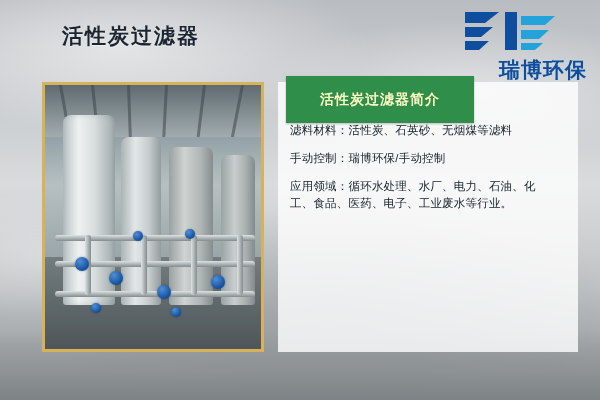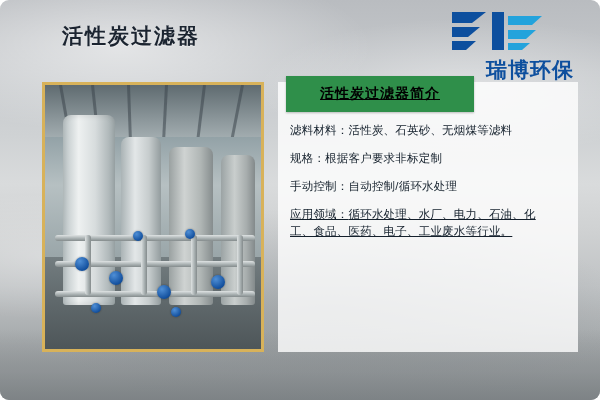--- a/index.html
+++ b/index.html
@@ -21,21 +21,20 @@
         #b9bcc0 0%,
         #c6c9cc 18%,
         #cfd2d4 34%,
         #d9dbdc 46%,
         #cfd1d2 58%,
         #bfc2c4 72%,
         #a8acae 84%,
         #999d9f 92%,
         #8e9294 100%);
     overflow: hidden;
-    border-radius: 9px;
   }
   
   .slide::before {
     content: "";
     position: absolute;
     left: 0; top: 0; right: 0; bottom: 0;
     background:
       radial-gradient(ellipse 360px 120px at 20% 12%, rgba(255,255,255,0.55), rgba(255,255,255,0) 70%),
       radial-gradient(ellipse 300px 100px at 78% 22%, rgba(255,255,255,0.40), rgba(255,255,255,0) 70%),
       radial-gradient(ellipse 420px 150px at 55% 78%, rgba(120,128,132,0.35), rgba(120,128,132,0) 70%),
@@ -60,21 +59,21 @@
     font-size: 21px;
     font-weight: bold;
     color: #1b2430;
     letter-spacing: 2px;
     text-shadow: 0 1px 1px rgba(255,255,255,0.45);
   }
 
   
   .logo {
     position: absolute;
-    right: 24px;
+    right: 11px;
     top: 10px;
     width: 130px;
     height: 72px;
     text-align: right;
   }
   .logo-mark {
     position: relative;
     width: 126px;
     height: 42px;
   }
@@ -209,31 +208,30 @@
     height: 270px;
     background: rgba(255,255,255,0.80);
     box-sizing: border-box;
     padding: 0;
   }
   .panel-header {
     position: absolute;
     left: 8px;
     top: -6px;
     width: 188px;
-    height: 36px;
+    height: 47px;
     background: #2f8f4a;
-    color: #000000;
+    color: #fef9c3;
     font-size: 14px;
     font-weight: bold;
     letter-spacing: 1px;
     display: flex;
     align-items: center;
     justify-content: center;
     box-shadow: 0 1px 2px rgba(0,0,0,0.25);
-    text-decoration: underline;
   }
   .panel-body {
     position: absolute;
     left: 0;
     top: 34px;
     width: 272px;
     padding: 6px 12px 0 12px;
     box-sizing: border-box;
   }
   .spec-row {
@@ -241,21 +239,20 @@
     color: #14202c;
     line-height: 17px;
     margin-bottom: 11px;
     letter-spacing: 0.2px;
   }
   .spec-row .k {
     font-weight: normal;
   }
   .spec-row.last {
     margin-bottom: 8px;
-    text-decoration: underline;
   }
 </style>
 </head>
 <body>
 
 <div class="slide">
 
   <div class="bottom-haze"></div>
 
   <div class="title">活性炭过滤器</div>
@@ -316,24 +313,21 @@
     </div>
   </div>
 
   <div class="panel">
     <div class="panel-header">活性炭过滤器简介</div>
     <div class="panel-body">
       <div class="spec-row">
         <span class="k">滤料材料：</span><span>活性炭、石英砂、无烟煤等滤料</span>
       </div>
       <div class="spec-row">
-        <span class="k">规格：</span><span>根据客户要求非标定制</span>
-      </div>
-      <div class="spec-row">
-        <span class="k">手动控制：</span><span>自动控制/循环水处理</span>
+        <span class="k">手动控制：</span><span>瑞博环保/手动控制</span>
       </div>
       <div class="spec-row last">
         <span class="k">应用领域：</span><span>循环水处理、水厂、电力、石油、化工、食品、医药、电子、工业废水等行业。</span>
       </div>
     </div>
   </div>
 
 </div>
 
 </body></html>

